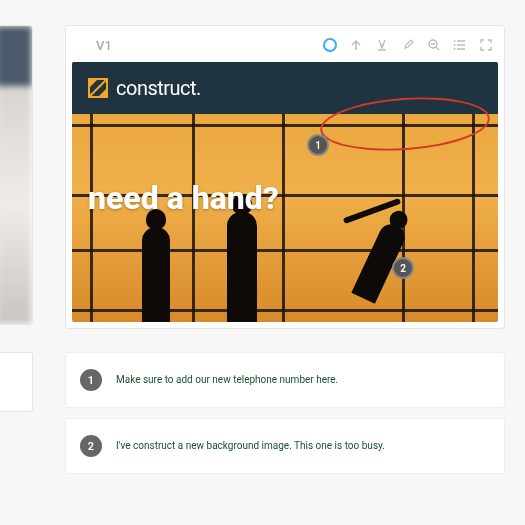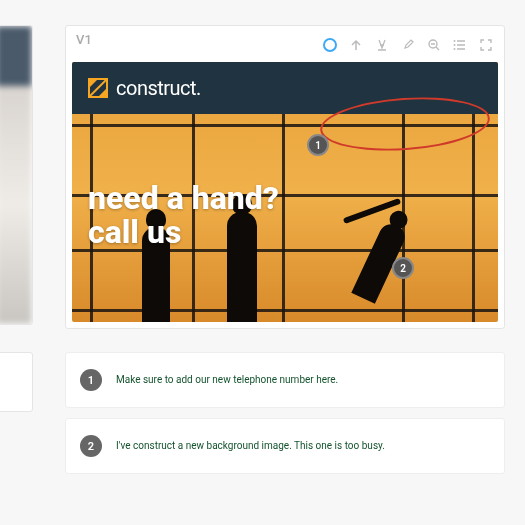--- a/index.html
+++ b/index.html
@@ -43,23 +43,25 @@
     left: 65px;
     top: 25px;
     width: 440px;
     background: #fff;
     border: 1px solid #e5e5e5;
     border-radius: 3px;
     padding: 6px;
   }
   .card-header {
     display: flex;
+    align-items: center;
     justify-content: space-between;
     height: 30px;
     padding: 0 4px 4px 4px;
+    margin-left: 20px;
   }
   .version-label {
     color: #aaa;
     font-size: 13px;
     font-weight: 500;
   }
   .toolbar {
     display: flex;
     align-items: center;
     gap: 10px;
@@ -272,21 +274,20 @@
             </svg>
         </span>
         <span class="logo-text">construct.</span>
       </div>
     </div>
     <div class="annotation-ellipse"></div>
     <div class="marker m1">1</div>
     <div class="marker m2">2</div>
     <div class="hero-text">
       <div>need a hand?</div>
-      <div>call us</div>
     </div>
   </div>
 </div>
 
 <div class="comments">
   <div class="comment">
     <div class="badge">1</div>
     <div class="text">Make sure to add our new telephone number here.</div>
   </div>
   <div class="comment">

